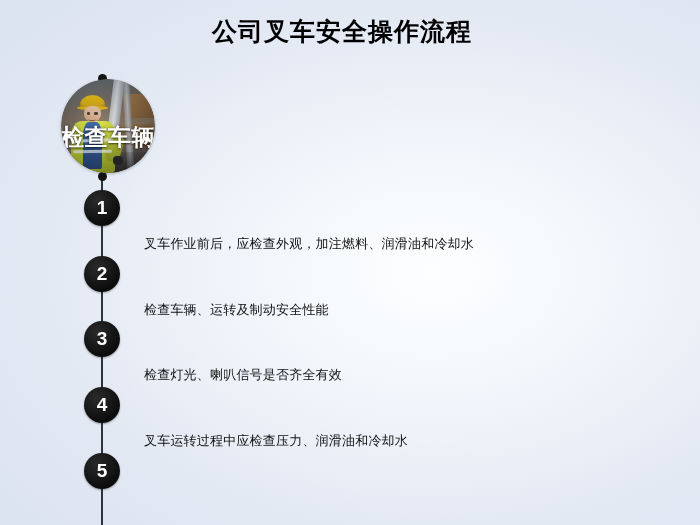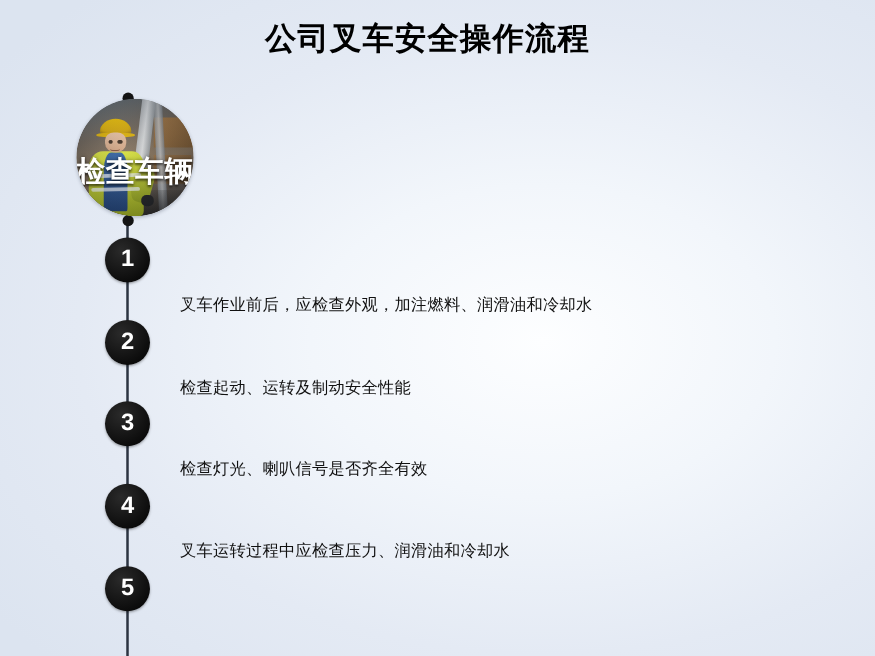--- a/index.html
+++ b/index.html
@@ -276,21 +276,21 @@
     <div id="photo-label">检查车辆</div>
   </div>
 
   <div class="step" id="step-1">
     <div class="step-badge">1</div>
     <div class="step-text">叉车作业前后，应检查外观，加注燃料、润滑油和冷却水</div>
   </div>
 
   <div class="step" id="step-2">
     <div class="step-badge">2</div>
-    <div class="step-text">检查起动、运转及制动安全性能</div>
+    <div class="step-text">检查车辆、运转及制动安全性能</div>
   </div>
 
   <div class="step" id="step-3">
     <div class="step-badge">3</div>
     <div class="step-text">检查灯光、喇叭信号是否齐全有效</div>
   </div>
 
   <div class="step" id="step-4">
     <div class="step-badge">4</div>
     <div class="step-text">叉车运转过程中应检查压力、润滑油和冷却水</div>

